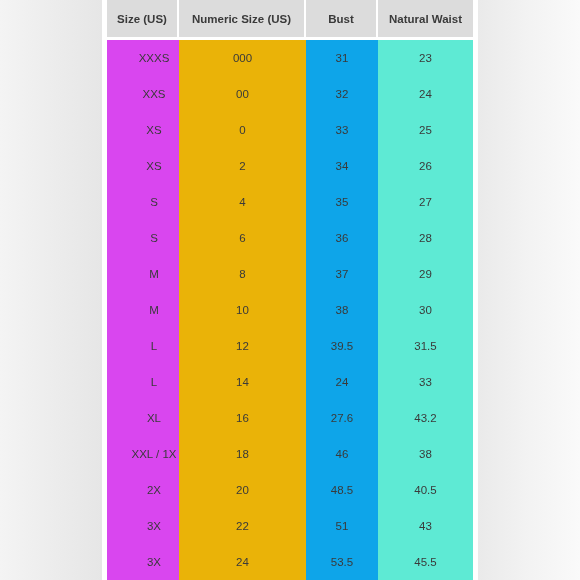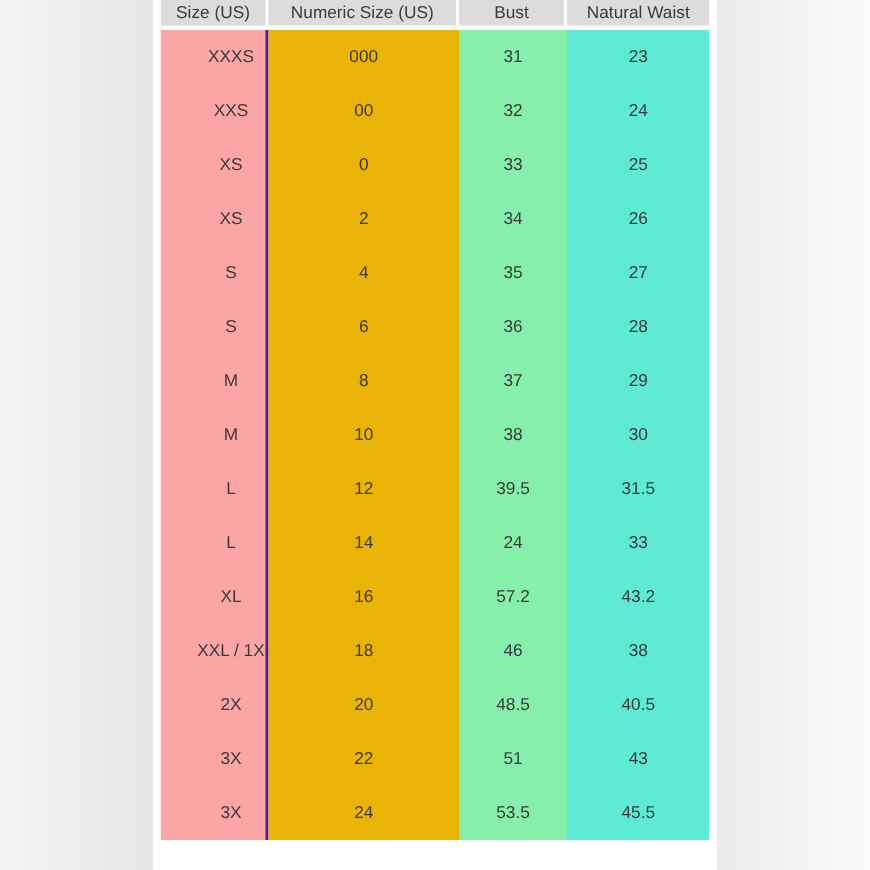--- a/index.html
+++ b/index.html
@@ -51,45 +51,45 @@
     table-layout: fixed;
   }
 
   
   col.c-size   { width: 72px; }
   col.c-num    { width: 127px; }
   col.c-bust   { width: 72px; }
   col.c-waist  { width: 95px; }
 
   thead th {
-    height: 20px;
+    height: 40px;
     background: #dcdcdc;
     color: #3a3a3a;
     font-size: 11.5px;
-    font-weight: normal;
+    font-weight: bold;
     text-align: center;
     vertical-align: middle;
     border-right: 2px solid #ffffff;
     border-bottom: 3px solid #ffffff;
     white-space: nowrap;
   }
   thead th:last-child { border-right: none; }
 
   tbody td {
     height: 36px;
     font-size: 11.5px;
     color: #3a3a3a;
     text-align: center;
     vertical-align: middle;
     white-space: nowrap;
   }
 
-  tbody td.col-size  { background: #fca5a5; border-right: 2px solid #4c1d95; padding-left: 24px; }
+  tbody td.col-size  { background: #d946ef; border-right: 2px solid #d946ef; padding-left: 24px; }
   tbody td.col-num   { background: #eab308; }
-  tbody td.col-bust  { background: #86efac; }
+  tbody td.col-bust  { background: #0ea5e9; }
   tbody td.col-waist { background: #5eead4; }
 </style>
 </head>
 <body>
 
 <div class="bg-panel bg-panel-left"></div>
 <div class="bg-panel bg-panel-right"></div>
 
 <div class="chart-wrap">
   <table class="size-chart">
@@ -164,21 +164,21 @@
         </tr>
         <tr>
           <td class="col-size">L</td>
           <td class="col-num">14</td>
           <td class="col-bust">24</td>
           <td class="col-waist">33</td>
         </tr>
         <tr>
           <td class="col-size">XL</td>
           <td class="col-num">16</td>
-          <td class="col-bust">57.2</td>
+          <td class="col-bust">27.6</td>
           <td class="col-waist">43.2</td>
         </tr>
         <tr>
           <td class="col-size">XXL / 1X</td>
           <td class="col-num">18</td>
           <td class="col-bust">46</td>
           <td class="col-waist">38</td>
         </tr>
         <tr>
           <td class="col-size">2X</td>

